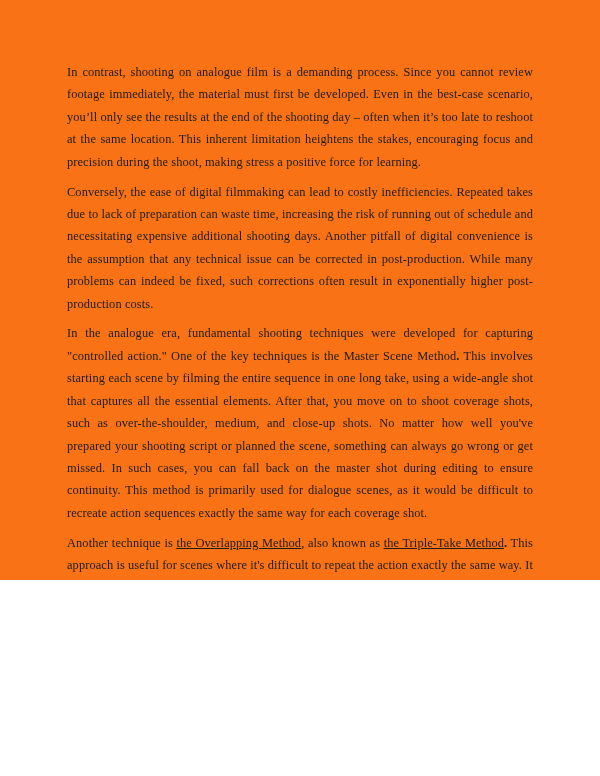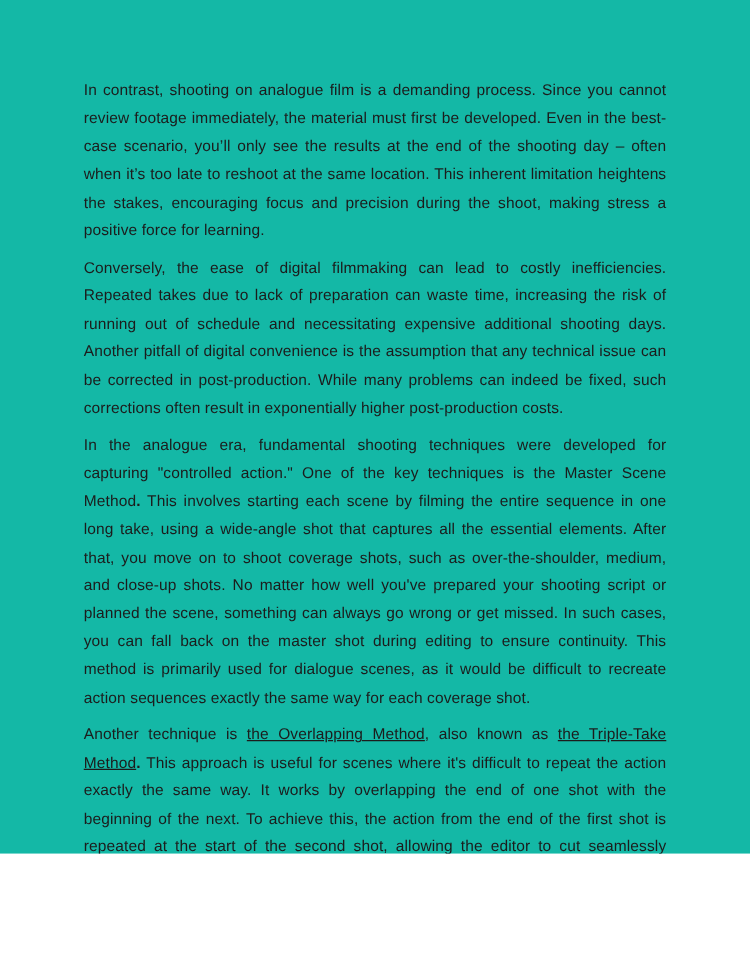--- a/index.html
+++ b/index.html
@@ -3,24 +3,24 @@
 <meta charset="utf-8">
 <style>
   html, body {
     margin: 0;
     padding: 0;
     background: #ffffff;
   }
   .page {
     position: relative;
     width: 600px;
-    height: 683px;
-    background: #14b8a6;
+    height: 580px;
+    background: #f97316;
     overflow: hidden;
-    font-family: Liberation Sans, sans-serif;
+    font-family: Liberation Serif, serif;
     color: #1c1c1c;
   }
   .doc-body {
     position: absolute;
     top: 61px;
     left: 67px;
     right: 67px;
   }
   .doc-body p {
     margin: 0 0 7.5px 0;

